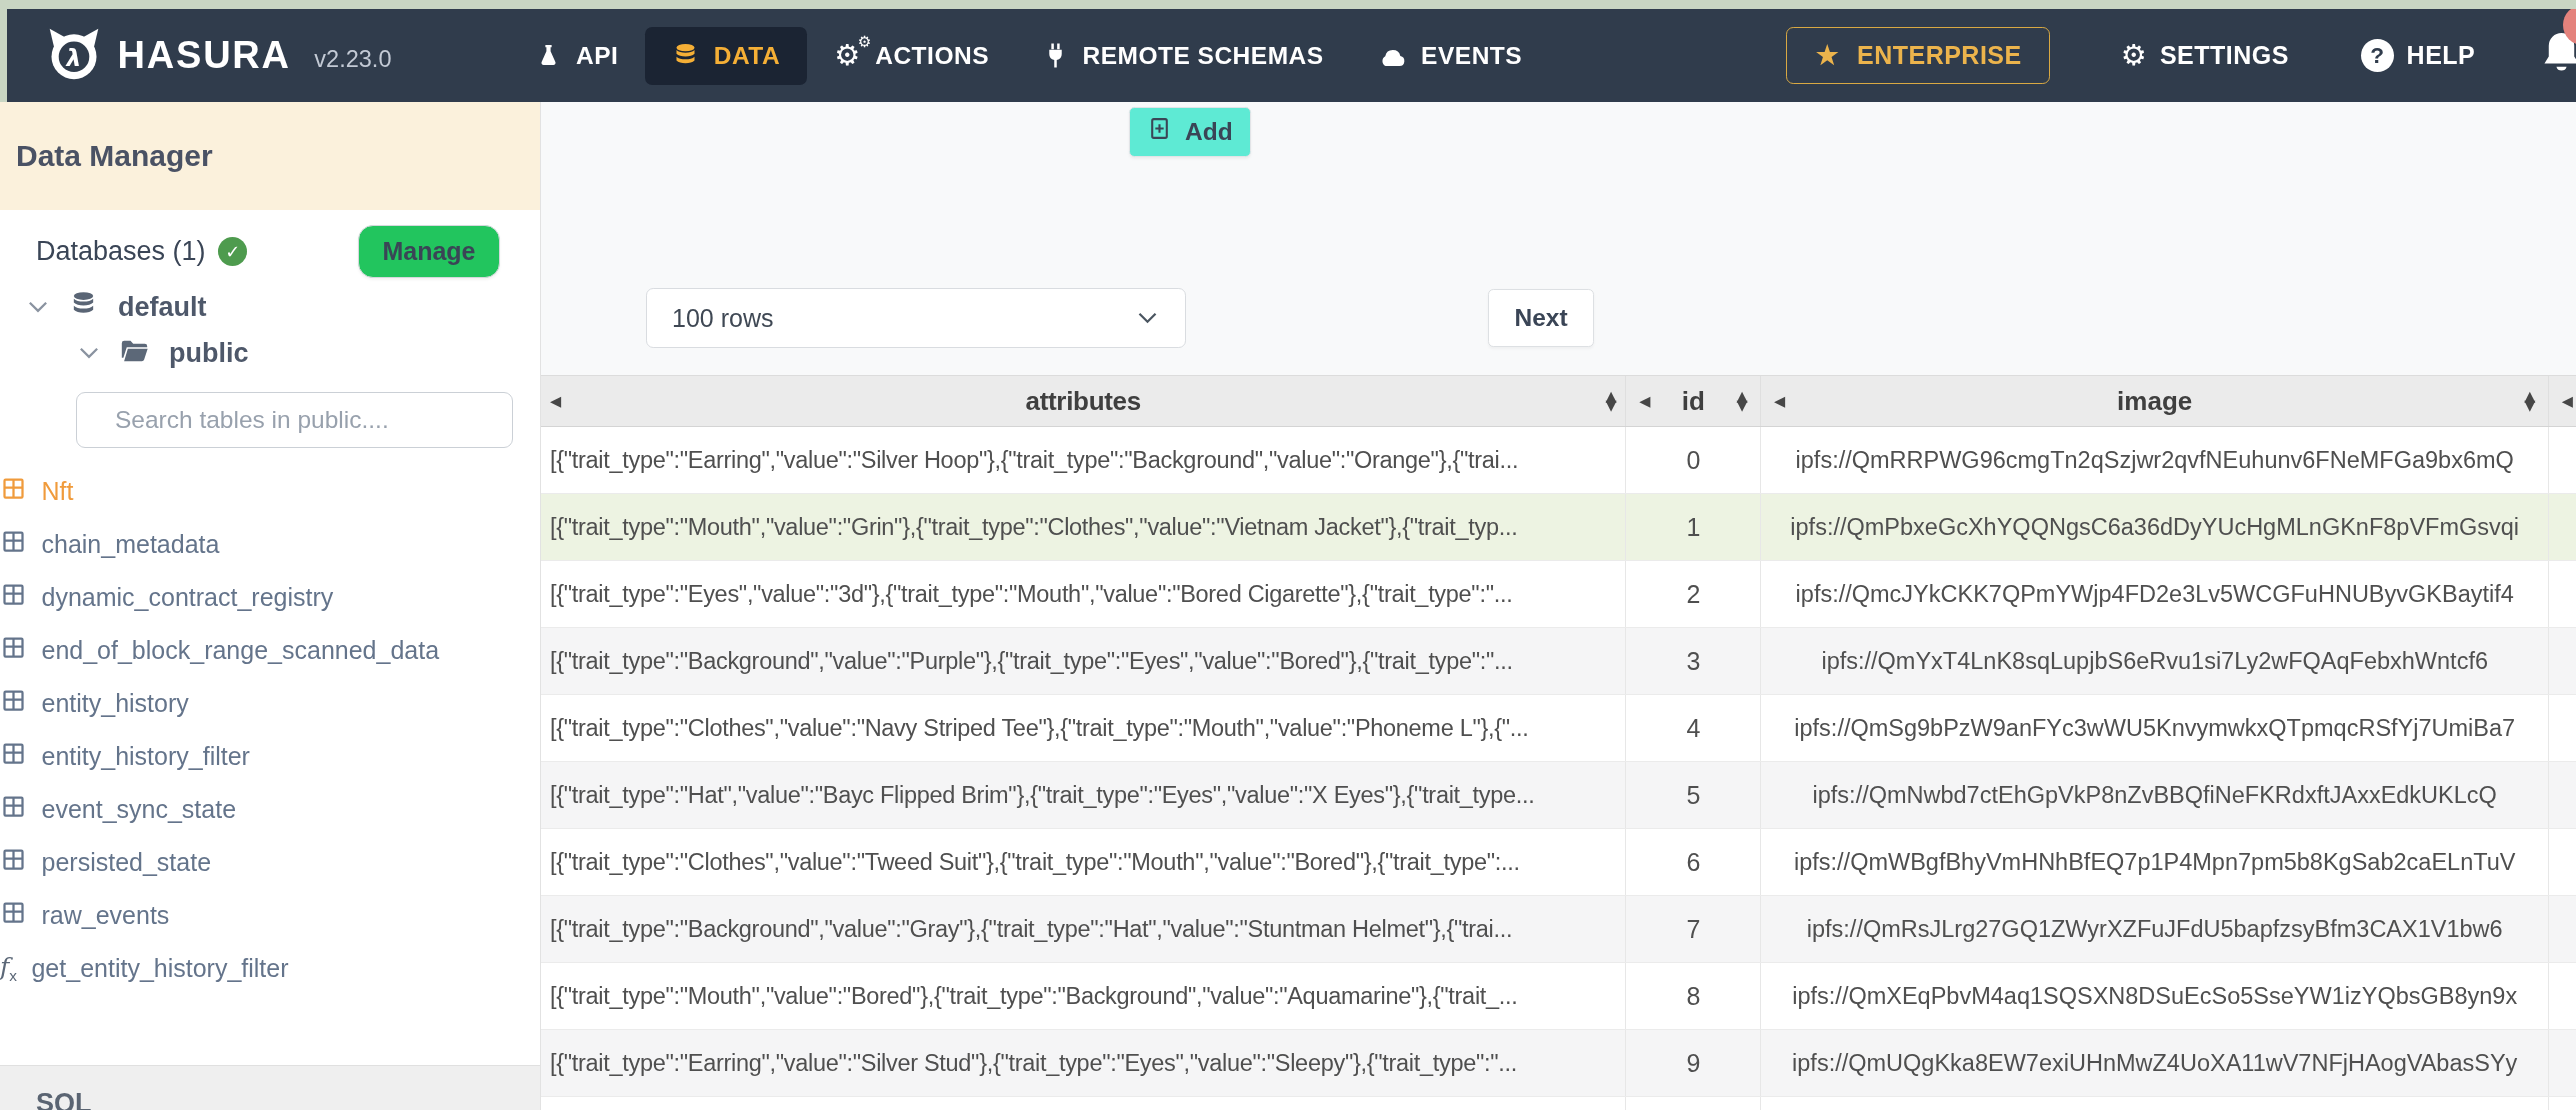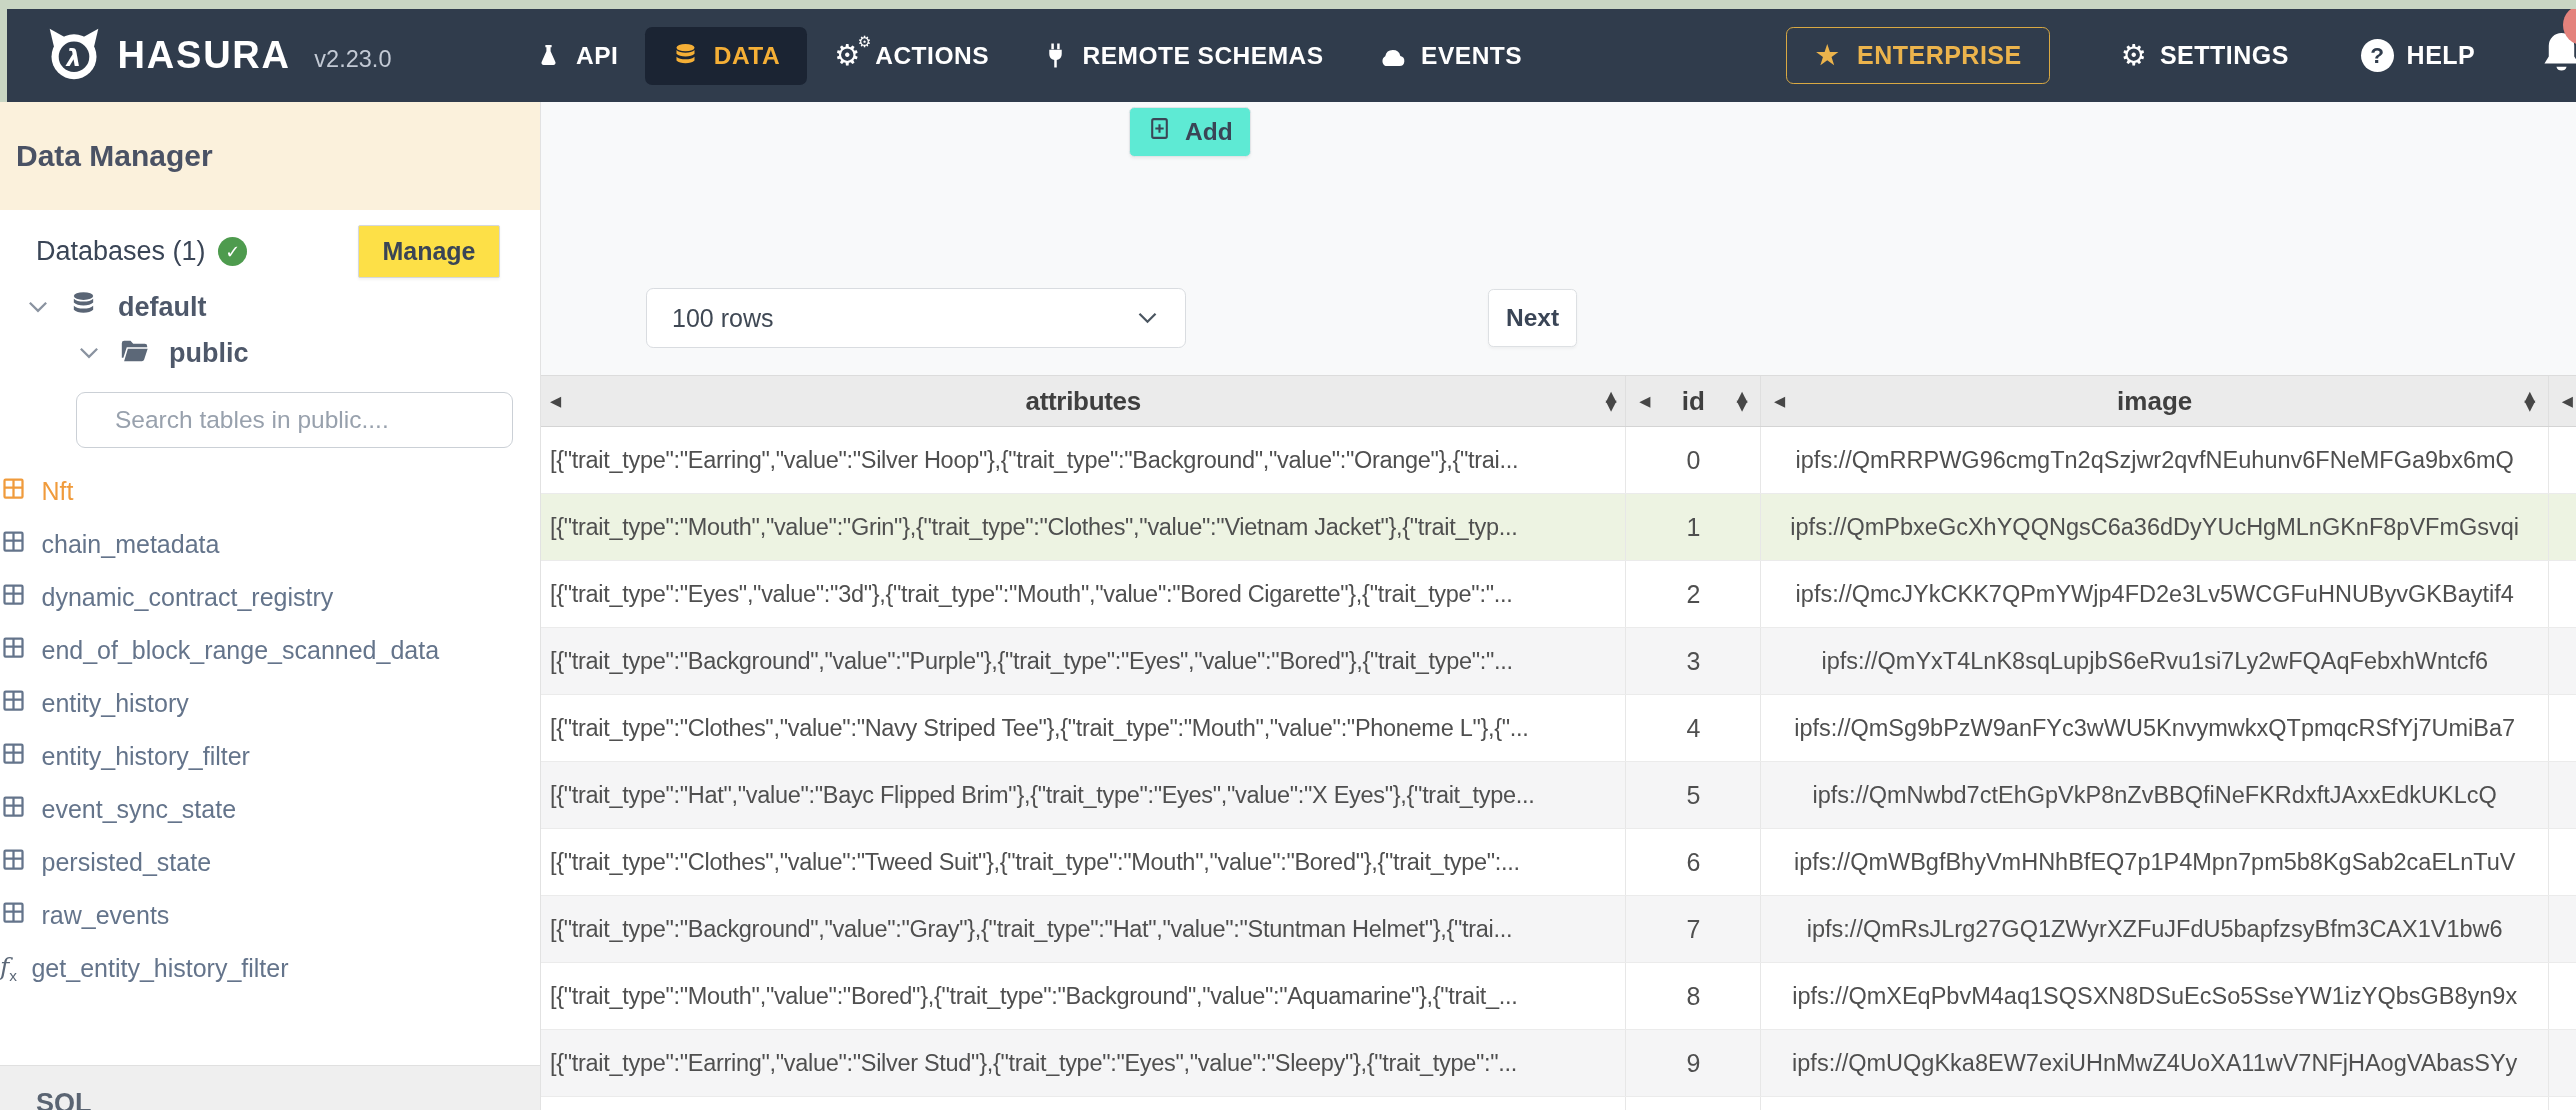--- a/index.html
+++ b/index.html
@@ -52,22 +52,22 @@
   .sidebar{
     position:absolute;left:0;top:102px;width:540px;height:1008px;background:#fff;
     border-right:0.9px solid #E2E2E2;overflow:hidden;z-index:3;
   }
   .sidebar-header{height:108px;background:#FBF1DC;display:flex;align-items:center;
     padding-left:16px;font-size:30px;font-weight:700;color:#4A5264;}
   .databases-row{margin:18px 40px 0 36px;display:flex;align-items:center;height:47px;}
   .databases-label{font-size:27px;font-weight:400;color:#3A4556;display:flex;align-items:center;gap:12.7px;}
   .check-circle{width:29px;height:29px;border-radius:50%;background:#4E9B4E;color:#fff;
     display:flex;align-items:center;justify-content:center;font-size:18px;}
-  .manage-btn{margin-left:auto;padding:11px 23.5px;border:0.9px solid #D5D8DC;border-radius:2px;
-    background:#fde047;font-size:25px;font-weight:700;color:#3A4556;box-shadow:0 1.8px 2.7px rgba(0,0,0,.05);cursor:pointer;}
+  .manage-btn{margin-left:auto;padding:11px 23.5px;border:0.9px solid #D5D8DC;border-radius:15px;
+    background:#22c55e;font-size:25px;font-weight:700;color:#3A4556;box-shadow:0 1.8px 2.7px rgba(0,0,0,.05);cursor:pointer;}
   .tree-row{display:flex;align-items:center;gap:20px;font-size:27px;font-weight:600;color:#4E586A;}
   .tree-row.db{margin-top:9px;height:47px;padding-left:27px;}
   .tree-row.schema{height:45px;padding-left:78px;}
   .chev{display:flex;align-items:center;}
   .search-box{margin:16.3px 0 0 76px;width:437px;height:56px;border:0.9px solid #CBD0D6;border-radius:9px;
     font-size:24.5px;color:#6B7480;padding:0 38px;outline:none;background:#fff;box-sizing:border-box;
     font-family:"Liberation Sans",sans-serif;}
   .search-box::placeholder{color:#98A1AD;}
   .table-list{margin-top:16.3px;}
   .table-item{height:53px;display:flex;align-items:center;gap:14.5px;
@@ -81,21 +81,21 @@
   
   .main{position:absolute;left:541px;top:102px;right:0;bottom:0;background:#F8F9FA;overflow:hidden;}
   .add-btn{position:absolute;left:588px;top:4.5px;width:120px;height:48px;background:#5eead4;
     border:0.9px solid #E2E4E7;border-radius:5.4px;box-shadow:0 1.8px 2.7px rgba(0,0,0,.05);
     display:flex;align-items:center;justify-content:center;gap:12.7px;
     font-size:24.5px;font-weight:700;color:#3A4556;cursor:pointer;}
   .rows-select{position:absolute;left:105px;top:186px;width:540px;height:60px;background:#fff;
     border:0.9px solid #D9DCE0;border-radius:7.2px;display:flex;align-items:center;
     padding:0 25px;font-size:25px;color:#3F4854;box-sizing:border-box;cursor:pointer;}
   .rows-select .chev{margin-left:auto;}
-  .next-btn{position:absolute;left:947px;top:187px;width:89px;height:58px;background:#fff;
+  .next-btn{position:absolute;left:947px;top:187px;width:106px;height:58px;background:#fff;
     border:0.9px solid #DDE0E3;border-radius:5.4px;font-size:24.5px;font-weight:700;color:#3A4556;
     display:flex;align-items:center;justify-content:center;box-shadow:0 1.8px 2.7px rgba(0,0,0,.04);cursor:pointer;}
 
   
   .grid{position:absolute;left:0;top:273px;right:0;bottom:-72px;display:flex;flex-direction:column;}
   .grid-header{display:flex;height:52px;background:#EBEBEB;border-top:0.9px solid #DCDCDC;
     border-bottom:1.8px solid #D4D4D4;box-sizing:border-box;flex:none;}
   .gh-cell{display:flex;align-items:center;padding:0 12.7px;border-right:0.9px solid #DFDFDF;box-sizing:border-box;cursor:pointer;}
   .gh-label{flex:1;text-align:center;font-size:26px;font-weight:700;color:#3F3F3F;}
   .collapse-arrow{font-size:14.5px;color:#474747;line-height:1;}

